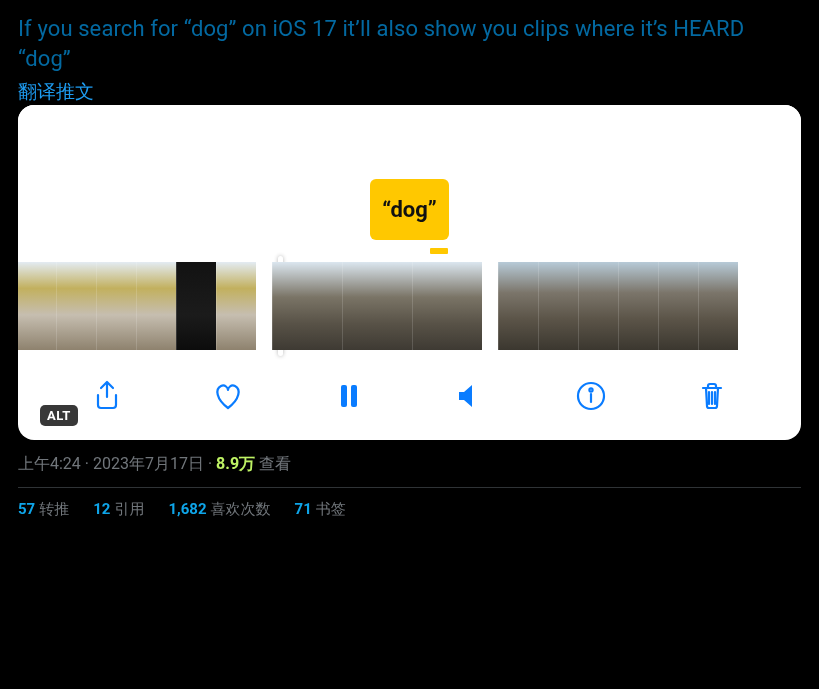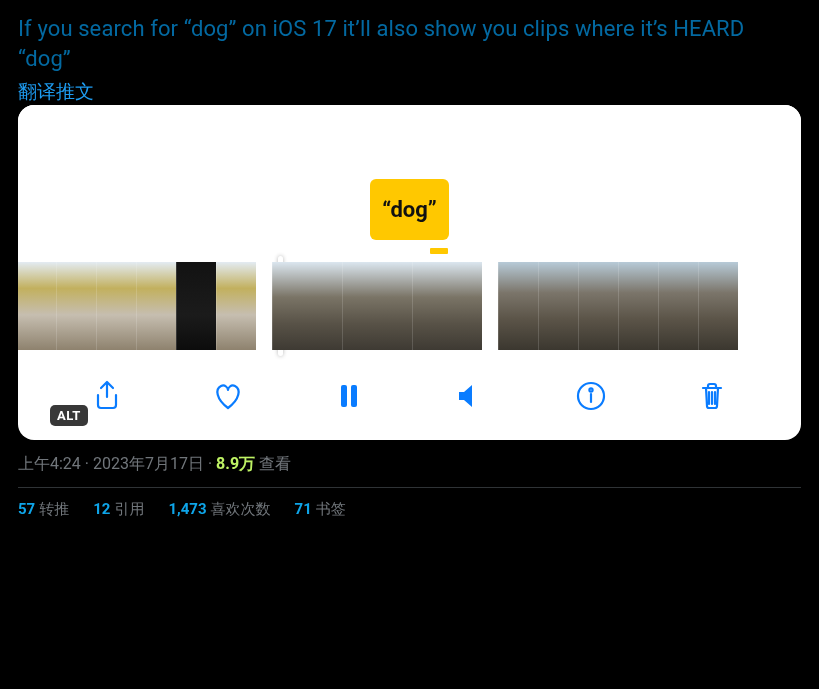--- a/index.html
+++ b/index.html
@@ -31,21 +31,21 @@
     .clip-group.small .thumb { width: 40px; }
     .clip2-wrap { position:relative; }
     .yellow-tick { position:absolute; top:-14px; right:34px; width:18px; height:6px; background:#ffc800; border-radius:1px; }
     .playhead { position:absolute; left:6px; top:-6px; bottom:-6px; width:5px; background:#fff; border-radius:3px; box-shadow: 0 0 4px rgba(0,0,0,0.3); }
     .controls-row { display:flex; justify-content:space-around; align-items:center; padding: 12px 28px 26px 28px; }
     .ctrl { width: 36px; height: 36px; display:flex; align-items:center; justify-content:center; cursor:pointer; }
     .ctrl svg { width: 34px; height: 34px; }
     .ctrl svg * { stroke: #0a7cff; fill: none; stroke-width: 2.2; }
     .ctrl.pause svg rect { fill:#0a7cff; stroke:none; }
     .ctrl.mute svg * { fill:#0a7cff; stroke:none; }
-    .alt-badge { position:absolute; left: 32px; bottom: 14px; background: rgba(0,0,0,0.78); color:#fff; font-size: 13px; font-weight:700; padding: 3px 7px; border-radius: 5px; letter-spacing:0.5px; }
+    .alt-badge { position:absolute; left: 22px; bottom: 14px; background: rgba(0,0,0,0.78); color:#fff; font-size: 13px; font-weight:700; padding: 3px 7px; border-radius: 5px; letter-spacing:0.5px; }
     .meta-row { color:#71767b; font-size: 16px; margin-bottom: 12px; }
     .meta-row .views-num { color:#bef264; font-weight:700; }
     .divider { height:1px; background:#2f3336; margin-bottom: 12px; }
     .stats-row { display:flex; gap: 24px; font-size: 15px; }
     .stat { color:#71767b; }
     .stat b { color:#0ea5e9; font-weight:700; margin-right:4px; }
   </style>
 </head>
 <body>
 
@@ -128,16 +128,16 @@
 
   <div class="meta-row">
     <span>上午4:24</span><span> · </span><span>2023年7月17日</span><span> · </span><span class="views-num">8.9万</span><span> 查看</span>
   </div>
 
   <div class="divider"></div>
 
   <div class="stats-row">
     <div class="stat"><b>57</b><span>转推</span></div>
     <div class="stat"><b>12</b><span>引用</span></div>
-    <div class="stat"><b>1,473</b><span>喜欢次数</span></div>
+    <div class="stat"><b>1,682</b><span>喜欢次数</span></div>
     <div class="stat"><b>71</b><span>书签</span></div>
   </div>
 </div>
 
 </body></html>

